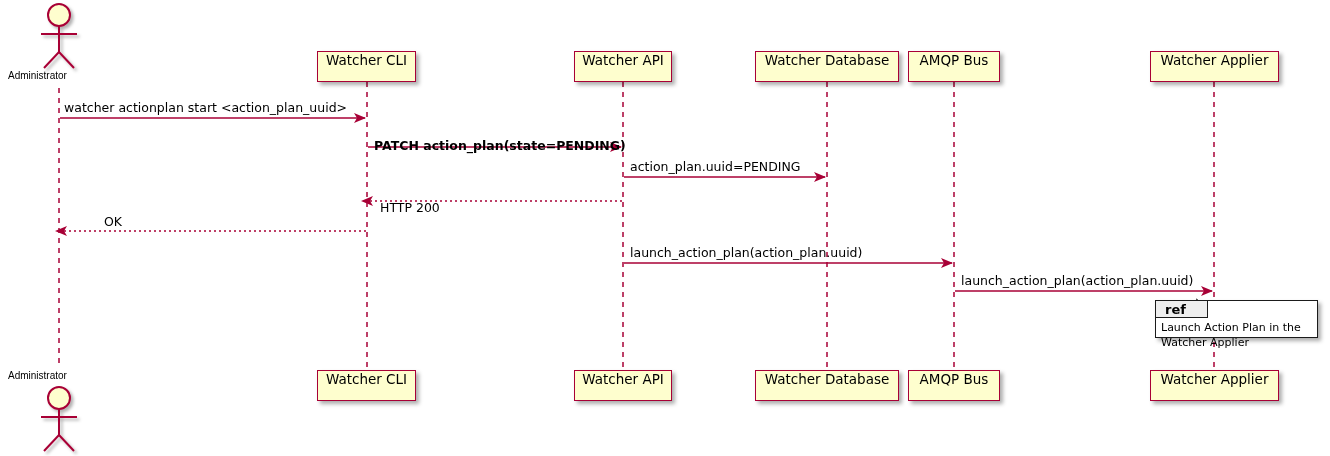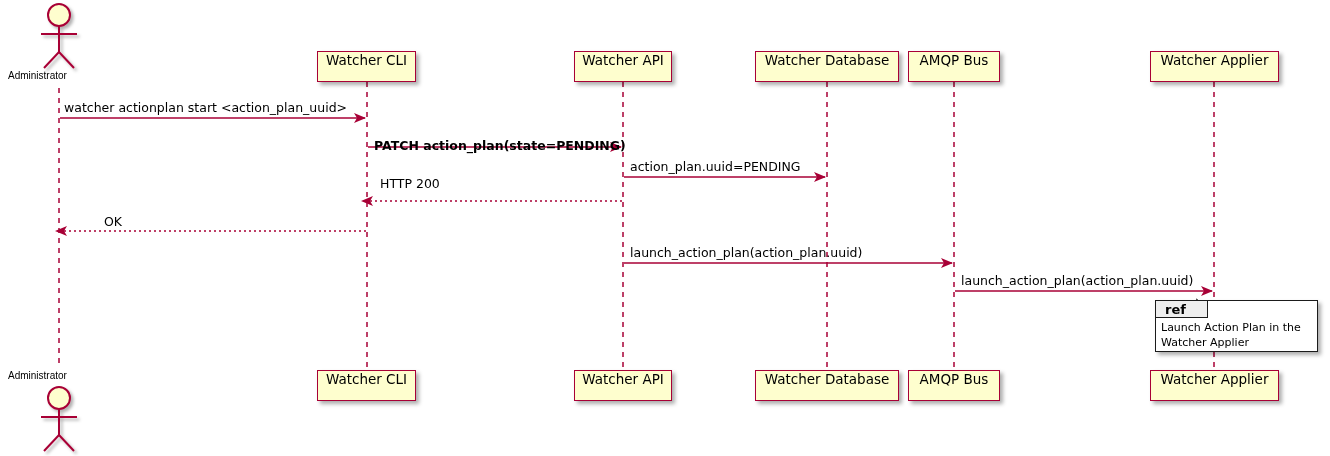--- a/index.html
+++ b/index.html
@@ -172,26 +172,26 @@
   <div class="participant-box" style="left:1150px; top:370px; width:129px; height:31px;">
     <span>Watcher Applier</span>
   </div>
 
   <div class="actor-label" style="left:8px; top:70px;">Administrator</div>
   <div class="actor-label" style="left:8px; top:370px;">Administrator</div>
 
   <div class="msg-label" style="left:64px; top:102px;">watcher actionplan start &lt;action_plan_uuid&gt;</div>
   <div class="msg-label" style="left:374px; top:140px;font-weight:bold;">PATCH action_plan(state=PENDING)</div>
   <div class="msg-label" style="left:630px; top:161px;">action_plan.uuid=PENDING</div>
-  <div class="msg-label" style="left:380px; top:178px;">HTTP 200</div>
+  <div class="msg-label" style="left:380px; top:202px;">HTTP 200</div>
   <div class="msg-label" style="left:72px; top:216px;margin-left:32px;">OK</div>
   <div class="msg-label" style="left:630px; top:247px;">launch_action_plan(action_plan.uuid)</div>
   <div class="msg-label" style="left:961px; top:275px;">launch_action_plan(action_plan.uuid)</div>
 
-  <div class="ref-frame" style="left:1155px; top:300px; width:163px; height:52px;">
+  <div class="ref-frame" style="left:1155px; top:300px; width:163px; height:38px;">
     <div class="ref-header" style="width:52px; height:17px;">
       <span>ref</span>
     </div>
     <div class="ref-body" style="left:5px; top:20px; width:156px;">
       <div>Launch Action Plan in the</div>
       <div>Watcher Applier</div>
     </div>
   </div>
 
 </div>

